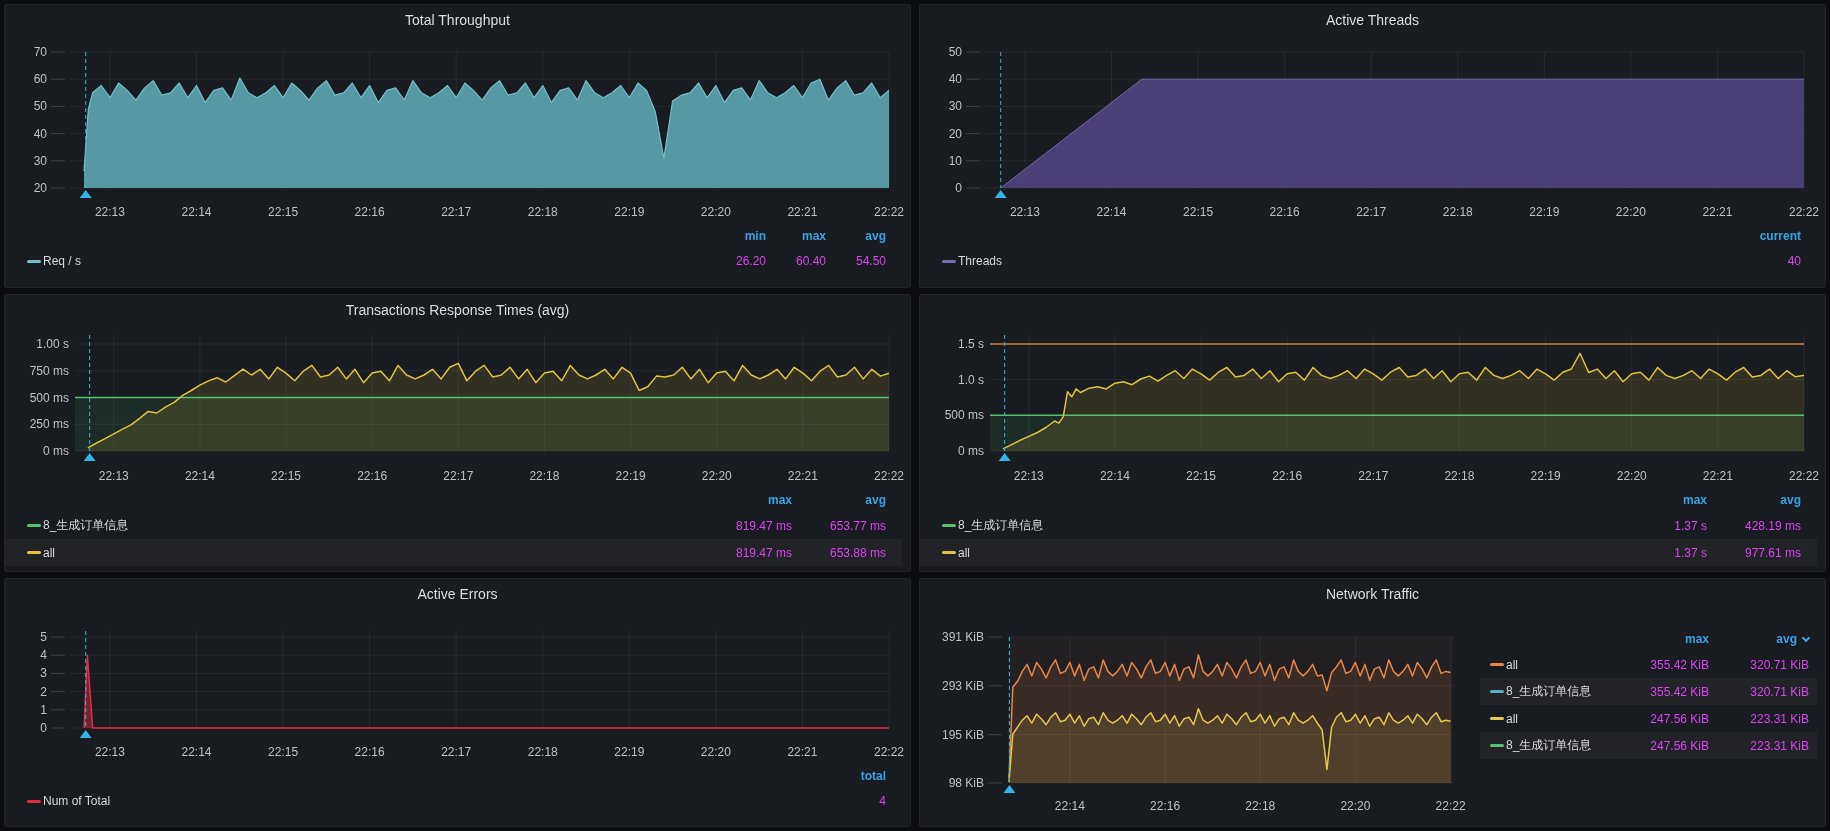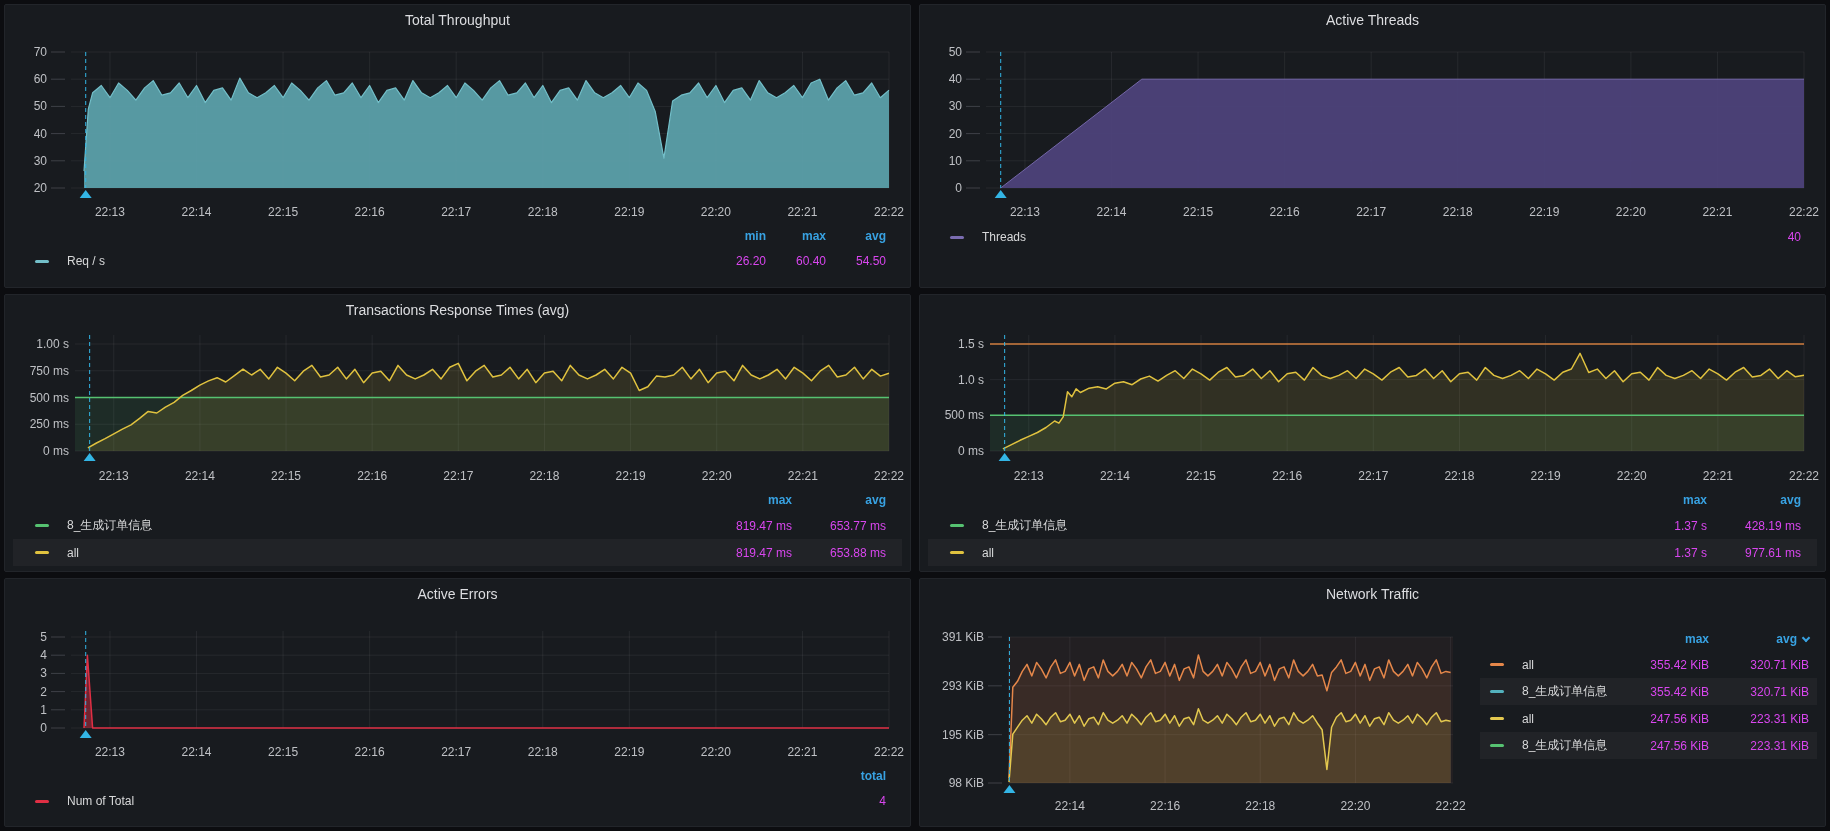--- a/index.html
+++ b/index.html
@@ -22,31 +22,31 @@
     overflow:hidden;
   }
   .panel-title{
     position:absolute;top:0;left:0;right:0;height:30px;
     line-height:30px;text-align:center;
     font-size:14px;font-weight:500;color:#dcdde0;
     cursor:pointer;z-index:2;
   }
   svg.chart{position:absolute;top:0;left:0;}
   svg.chart text{font-family:"Liberation Sans",sans-serif;font-size:12px;fill:#bfc1c5;}
-  .legend{position:absolute;left:8px;right:8px;font-size:12px;z-index:2;}
+  .legend{position:absolute;left:0;right:8px;font-size:12px;z-index:2;}
   .p0 .legend,.p1 .legend{top:219px;}
   .p2 .legend,.p3 .legend{top:193px;}
   .p4 .legend{top:185px;}
   .p5 .legend{top:48px;left:560px;}
   .lhdr,.lrow{display:flex;align-items:center;}
   .lhdr{height:24px;}
   .lrow{height:27px;}
   .p0 .lrow,.p1 .lrow,.p4 .lrow{height:26px;}
   .lrow.striped{background:rgba(255,255,255,0.04);}
-  .lname{display:flex;align-items:center;gap:18px;padding-left:22px;color:#d8d9da;cursor:pointer;white-space:nowrap;}
+  .lname{display:flex;align-items:center;gap:2px;padding-left:22px;color:#d8d9da;cursor:pointer;white-space:nowrap;}
   .p5 .lname{padding-left:10px;}
   .dashm{width:14px;height:3px;border-radius:2px;flex:0 0 auto;}
   .lcols{margin-left:auto;display:flex;padding-right:16px;}
   .p5 .lcols{padding-right:8px;}
   .lcol{text-align:right;color:#d946ef;white-space:nowrap;}
   .p0 .lcol,.p1 .lcol,.p4 .lcol{width:60px;}
   .p2 .lcol,.p3 .lcol{width:94px;}
   .p5 .lcol{width:100px;}
   .hcol{color:#38a2e2;font-weight:700;cursor:pointer;}
   .caret{display:inline-block;width:6px;height:6px;border-right:2px solid #38a2e2;border-bottom:2px solid #38a2e2;transform:rotate(45deg);margin-left:6px;margin-bottom:2px;}
@@ -163,20 +163,26 @@
         <text x="278.074074074074" y="211" text-anchor="middle">22:15</text>
         <text x="364.6349206349206" y="211" text-anchor="middle">22:16</text>
         <text x="451.1957671957672" y="211" text-anchor="middle">22:17</text>
         <text x="537.7566137566138" y="211" text-anchor="middle">22:18</text>
         <text x="624.3174603174604" y="211" text-anchor="middle">22:19</text>
         <text x="710.878306878307" y="211" text-anchor="middle">22:20</text>
         <text x="797.4391534391534" y="211" text-anchor="middle">22:21</text>
         <text x="884" y="211" text-anchor="middle">22:22</text>
       </svg>
     <div class="legend">
+        <div class="lhdr">
+          <div class="lname"></div>
+          <div class="lcols">
+            <div class="lcol hcol">current</div>
+          </div>
+        </div>
         <div class="lrow">
           <div class="lname">
             <span class="dashm" style="background: rgb(122, 108, 176);"></span>
             <span>Threads</span>
           </div>
           <div class="lcols">
             <div class="lcol">40</div>
           </div>
         </div>
       </div>

